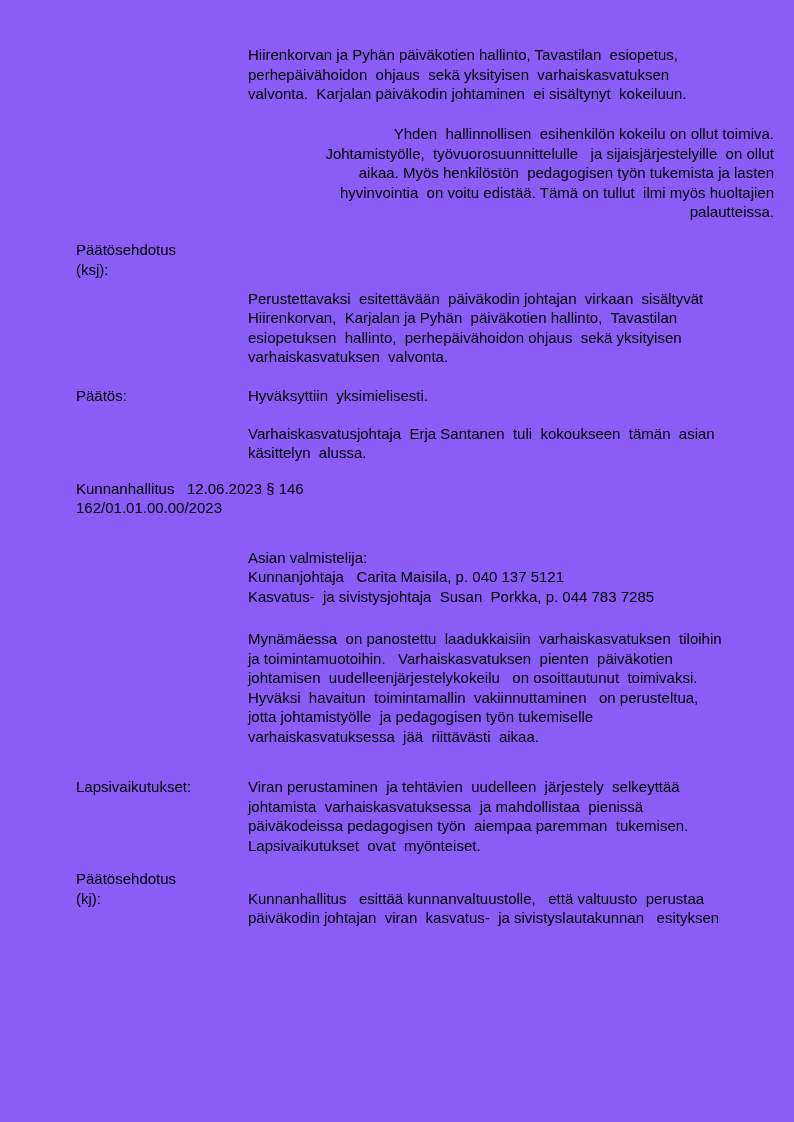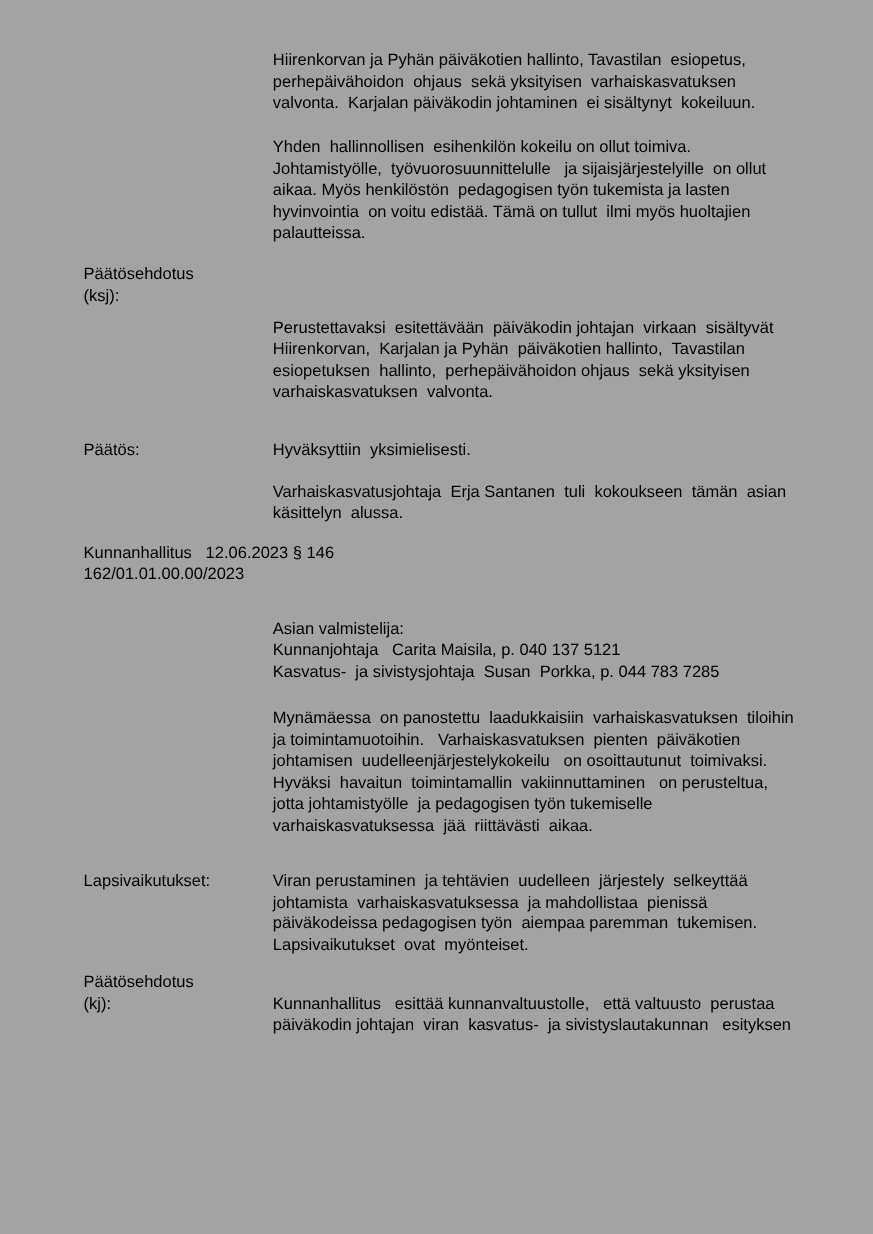--- a/index.html
+++ b/index.html
@@ -13,21 +13,21 @@
     font-family: "Liberation Sans", sans-serif;
     font-size: 15px;
     line-height: 19.5px;
     color: #000000;
   }
   .page {
     position: relative;
     width: 794px;
     height: 1122px;
     overflow: hidden;
-    background: #a3a3a3;
+    background: #8b5cf6;
   }
   .row {
     display: flex;
     align-items: flex-start;
     padding-left: 76px;
     padding-right: 20px;
   }
   .label {
     flex: 0 0 172px;
     width: 172px;
@@ -38,25 +38,25 @@
     min-width: 0;
     white-space: pre-wrap;
   }
   .fullwidth {
     white-space: pre-wrap;
   }
   
   .offset1 { margin-top: 19.5px; }
 
   .row-a { margin-top: 45px; }
-  .row-b { margin-top: 20.5px; }
+  .row-b { margin-top: 20.5px; text-align: right; }
   .row-c { margin-top: 13.5px; }
   .row-d { margin-top: 18.5px; }
   .row-e { margin-top: 9.5px; }
-  .row-f { margin-top: 33px; }
+  .row-f { margin-top: 19px; }
   .row-g { margin-top: 18.5px; }
   .row-h { margin-top: 16px; }
   .row-i { margin-top: 30px; }
   .row-j { margin-top: 23px; }
   .row-k { margin-top: 31px; }
   .row-l { margin-top: 14px; }
 </style>
 </head>
 <body>
 

